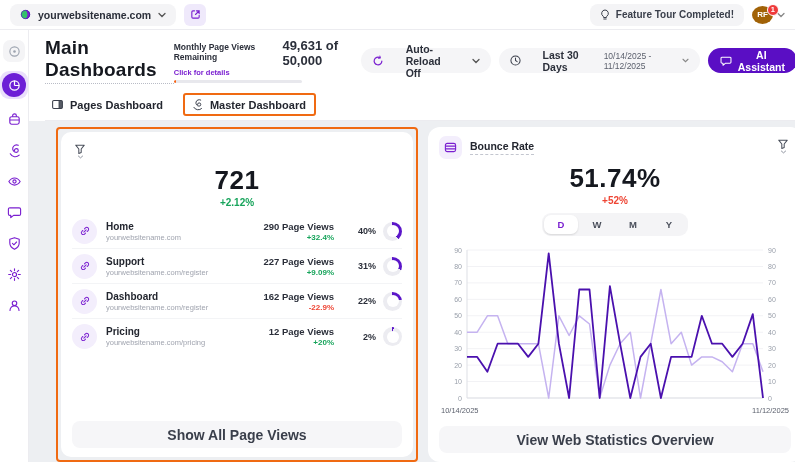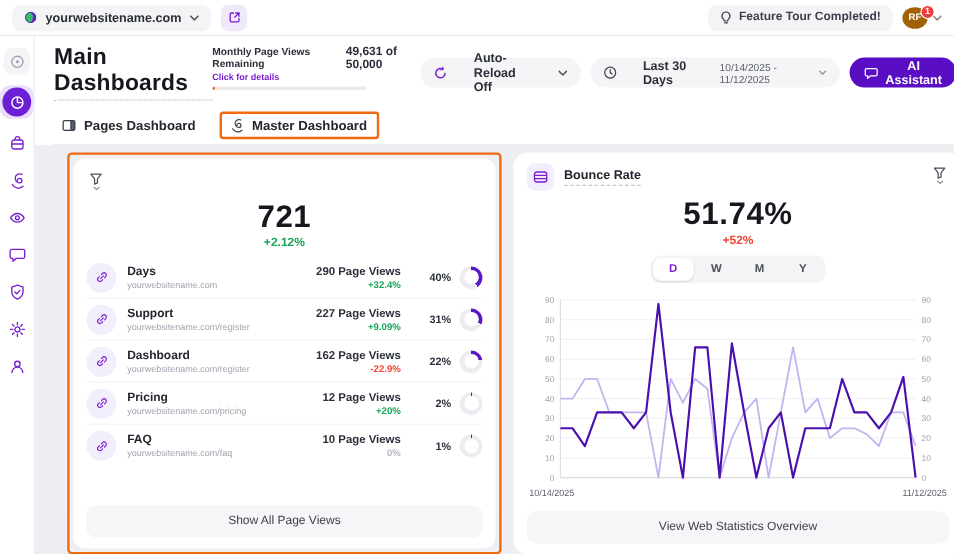--- a/index.html
+++ b/index.html
@@ -39,21 +39,21 @@
 
   
   .header { background:#fff; padding:7px 12px 0 16px; }
   .hdr-row { display:flex; align-items:center; justify-content:space-between; }
   .hdr-left { display:flex; align-items:flex-start; }
   .page-title { font-size:19px; font-weight:800; letter-spacing:.2px; color:#15181f;
     border-bottom:1px dotted #b9bcc6; padding-bottom:2px; }
   .monthly { margin-top:1px; }
   .monthly-top { display:flex; align-items:baseline; gap:8px; }
   .monthly-label { font-size:8.5px; font-weight:700; color:#2b2f3a; }
-  .monthly-usage { font-size:10px; font-weight:700; color:#2b2f3a; }
+  .monthly-usage { font-size:13px; font-weight:700; color:#2b2f3a; }
   .monthly-link { font-size:7.5px; font-weight:700; color:#7a1fd0; cursor:pointer; }
   .pbar { margin-top:3px; width:128px; height:3px; border-radius:2px; background:#e8e8ed; overflow:hidden; }
   .pbar-fill { height:100%; background:#f9610f; border-radius:2px; }
   .hdr-controls { display:flex; align-items:center; gap:8px; }
   .ctl-pill { display:flex; align-items:center; gap:22px; background:#f5f5f7; border-radius:15px;
     height:25px; padding:0 11px; font-size:10.5px; font-weight:700; color:#2b2f3a; cursor:pointer; }
   .ctl-dates { font-size:8.5px; font-weight:400; color:#5a5f6c; }
   .ai-btn { display:flex; align-items:center; gap:6px; background:#5a0ec4; color:#fff; border:none;
     border-radius:15px; height:25px; padding:0 12px; font-size:10.5px; font-weight:700; cursor:pointer;
     font-family:"Liberation Sans",sans-serif; }
@@ -95,21 +95,21 @@
   .row-url { font-size:7.5px; color:#a0a4af; margin-top:1px; }
   .row-views { width:110px; text-align:right; }
   .views-txt { font-size:9.5px; font-weight:600; color:#2b2f3a; }
   .chg-txt { font-size:8px; font-weight:700; margin-top:1px; }
   .row-pct { width:68px; display:flex; align-items:center; justify-content:flex-end; gap:7px; }
   .pct-label { font-size:9px; font-weight:700; color:#2b2f3a; }
   .donut { width:19px; height:19px; border-radius:50%; position:relative; }
   .donut::after { content:""; position:absolute; inset:3.5px; background:#fff; border-radius:50%; }
 
   .card-footer-btn { margin-top:6px; background:#f6f6f8; border:none; border-radius:8px; height:27px;
-    font-size:10px; font-weight:400; color:#3a3f4b; cursor:pointer; width:100%;
+    font-size:14px; font-weight:700; color:#3a3f4b; cursor:pointer; width:100%;
     font-family:"Liberation Sans",sans-serif; }
 
   
   .seg-wrap { display:flex; justify-content:center; margin-top:7px; }
   .seg { display:flex; background:#f4f4f6; border-radius:9px; padding:2px; gap:2px; }
   .seg-btn { width:34px; height:19px; border:none; background:transparent; border-radius:7px;
     font-size:9.5px; font-weight:700; color:#4a4f5b; cursor:pointer; font-family:"Liberation Sans",sans-serif; }
   .seg-btn.sel { background:#fff; color:#7a1fd0; box-shadow:0 1px 2px rgba(0,0,0,.12); }
   .chart-wrap { margin-top:6px; flex:1; display:flex; align-items:center; justify-content:center; }
 </style>
@@ -350,21 +350,21 @@
 
             <div class="pv-row">
               <span class="row-ic">
                   <svg width="12" height="12" viewBox="0 0 16 16">
                     <g transform="rotate(-45 8 8)">
                       <path d="M9.5 5.5h1.8a2.5 2.5 0 0 1 0 5H9.5M6.5 10.5H4.7a2.5 2.5 0 0 1 0-5h1.8M5.8 8h4.4" fill="none" stroke="#7a1fd0" stroke-width="1.3" stroke-linecap="round"></path>
                     </g>
                   </svg>
                 </span>
               <div class="row-main">
-                  <div class="row-name">Days</div>
+                  <div class="row-name">Home</div>
                   <div class="row-url">yourwebsitename.com</div>
                 </div>
               <div class="row-views">
                   <div class="views-txt">290 Page Views</div>
                   <div class="chg-txt chg pos">+32.4%</div>
                 </div>
               <div class="row-pct">
                   <span class="pct-label">40%</span>
                   <span class="donut" style="background: conic-gradient(rgb(91, 22, 201) 40%, rgb(236, 236, 241) 0deg);"></span>
                 </div>
@@ -423,41 +423,20 @@
                   <div class="row-name">Pricing</div>
                   <div class="row-url">yourwebsitename.com/pricing</div>
                 </div>
               <div class="row-views">
                   <div class="views-txt">12 Page Views</div>
                   <div class="chg-txt chg pos">+20%</div>
                 </div>
               <div class="row-pct">
                   <span class="pct-label">2%</span>
                   <span class="donut" style="background: conic-gradient(rgb(91, 22, 201) 2%, rgb(236, 236, 241) 0deg);"></span>
-                </div>
-            </div>
-            <div class="pv-row">
-              <span class="row-ic">
-                  <svg width="12" height="12" viewBox="0 0 16 16">
-                    <g transform="rotate(-45 8 8)">
-                      <path d="M9.5 5.5h1.8a2.5 2.5 0 0 1 0 5H9.5M6.5 10.5H4.7a2.5 2.5 0 0 1 0-5h1.8M5.8 8h4.4" fill="none" stroke="#7a1fd0" stroke-width="1.3" stroke-linecap="round"></path>
-                    </g>
-                  </svg>
-                </span>
-              <div class="row-main">
-                  <div class="row-name">FAQ</div>
-                  <div class="row-url">yourwebsitename.com/faq</div>
-                </div>
-              <div class="row-views">
-                  <div class="views-txt">10 Page Views</div>
-                  <div class="chg-txt chg neu">0%</div>
-                </div>
-              <div class="row-pct">
-                  <span class="pct-label">1%</span>
-                  <span class="donut" style="background: conic-gradient(rgb(91, 22, 201) 1%, rgb(236, 236, 241) 0deg);"></span>
                 </div>
             </div>
           </div>
 
           <button class="card-footer-btn">Show All Page Views</button>
         </div>
       </div>
 
       <div class="card card-right">
         <div class="card-hdr">

